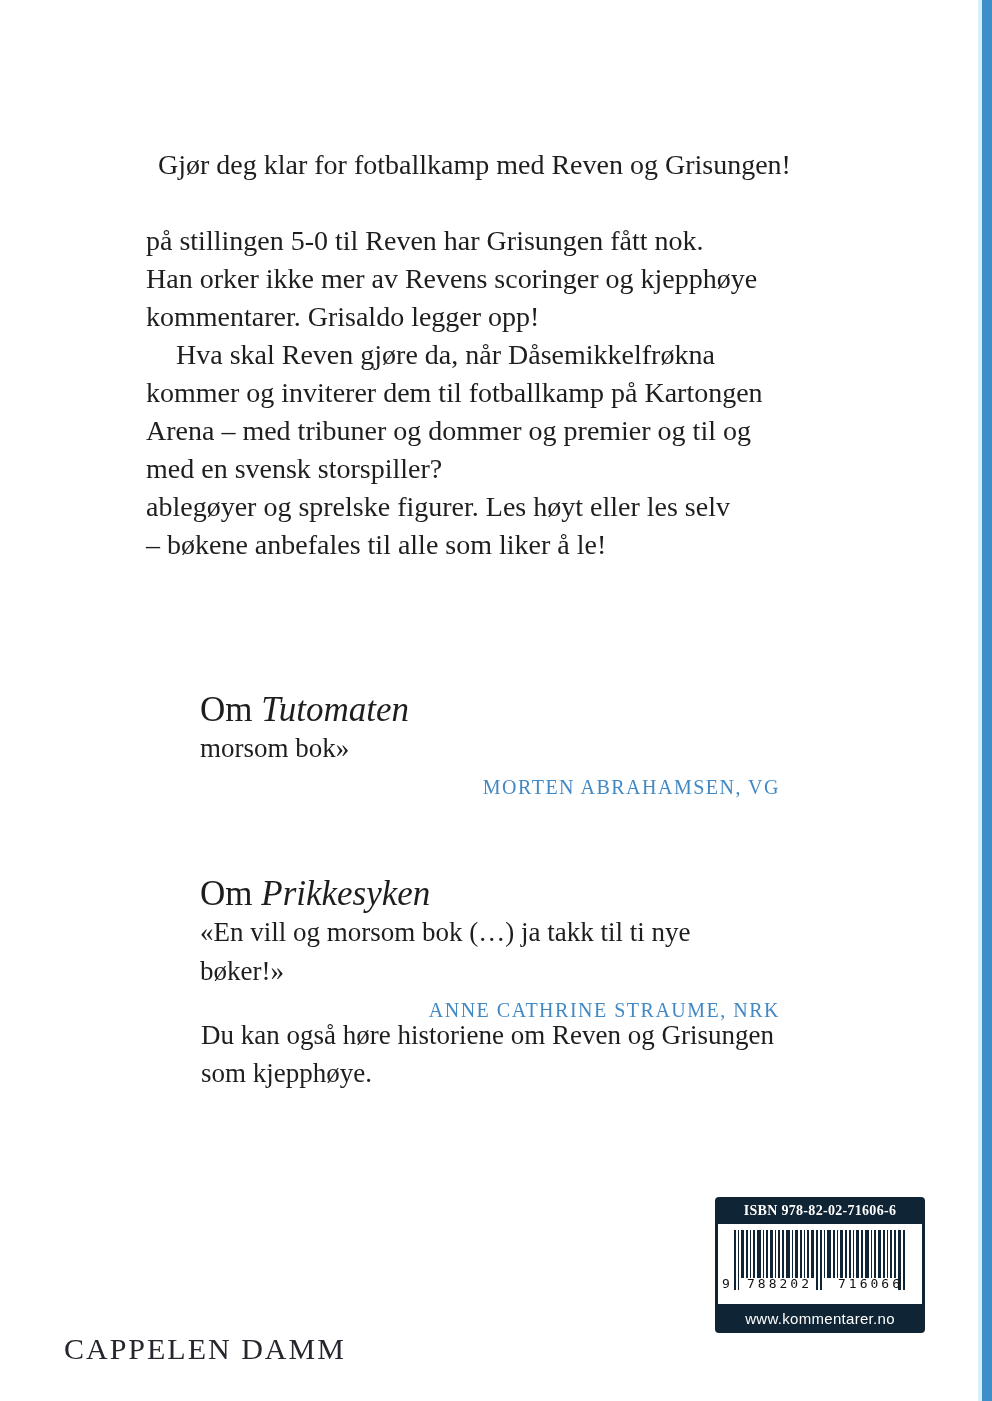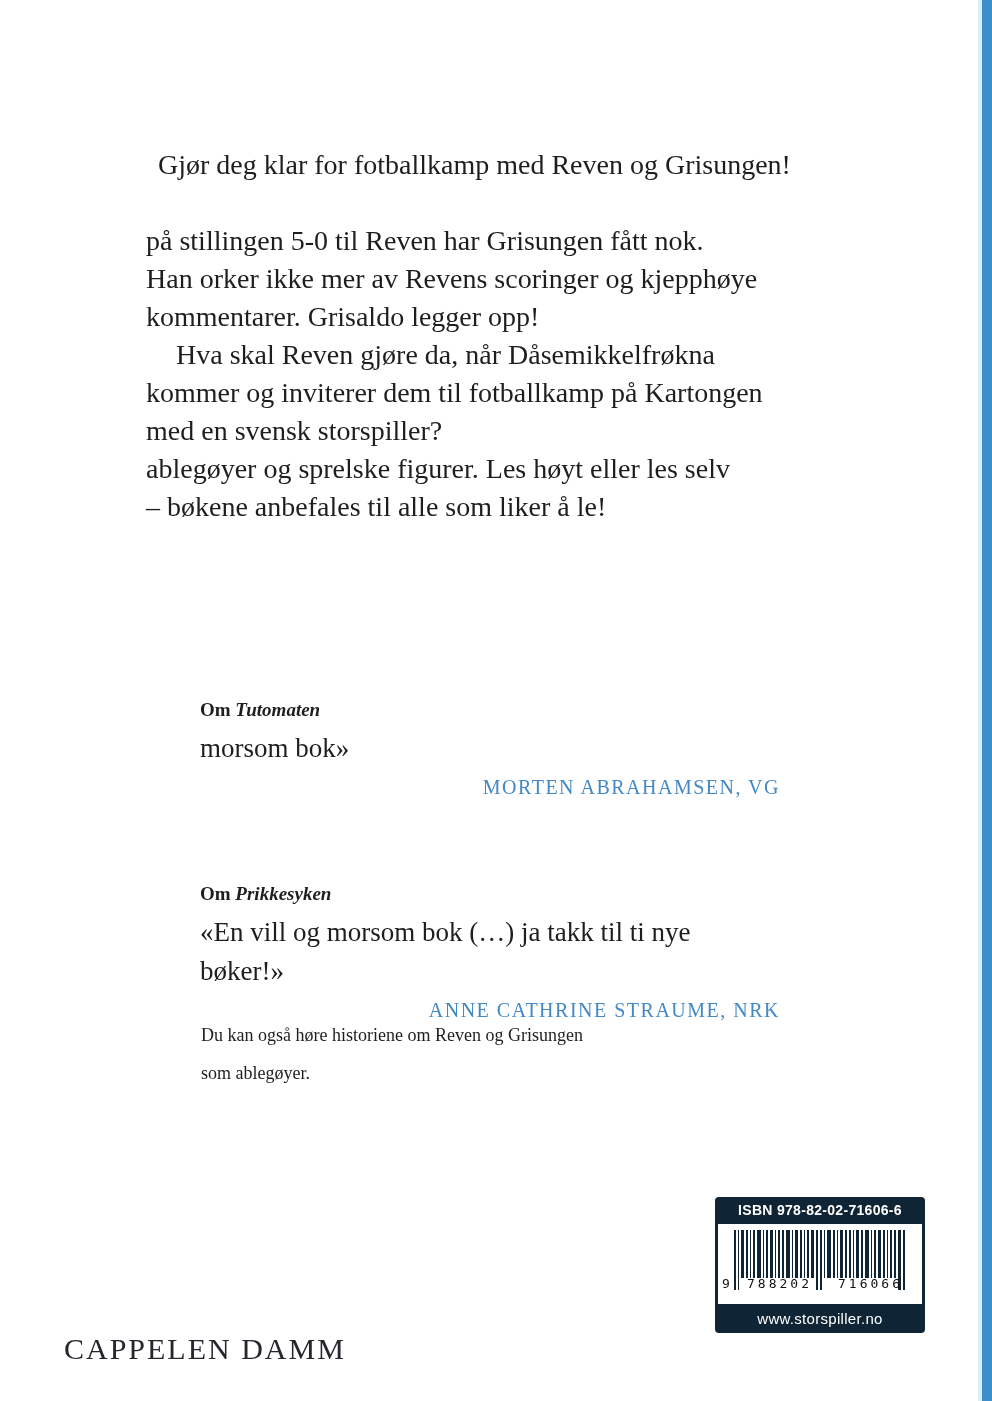--- a/index.html
+++ b/index.html
@@ -21,47 +21,47 @@
   }
   .blurb{
     position:absolute;left:146px;top:222px;width:780px;
     font-size:28px;line-height:38px;
   }
   .blurb .bline.indent{padding-left:30px;}
 
   .review{position:absolute;left:200px;width:580px;}
   .review.r1{top:690px;}
   .review.r2{top:874px;}
-  .rhead{font-size:19px;line-height:39px;font-weight:bold;}
+  .rhead{font-size:35px;line-height:39px;font-weight:normal;}
   .rhead .btitle{font-style:italic;}
   .qline{font-size:27px;line-height:39px;}
   .attr{
     margin-top:6px;text-align:right;
     color:#4288c4;font-size:20px;letter-spacing:1.5px;line-height:26px;
   }
 
   .audio{
     position:absolute;left:201px;top:1016px;width:640px;
-    font-size:18px;line-height:38px;
+    font-size:27px;line-height:38px;
   }
 
   .logo{
     position:absolute;left:64px;top:1300px;
     font-size:30px;letter-spacing:2px;color:#26262e;
     font-family:"Liberation Serif", serif;
     margin-top:32px;
   }
 
   .barcode{
     position:absolute;left:715px;top:1197px;width:210px;
     background:#0f2434;border-radius:4px;overflow:hidden;
   }
   .isbn{
     height:27px;line-height:27px;text-align:center;color:#ffffff;
-    font-family:Liberation Sans, sans-serif;font-size:14px;font-weight:bold;
+    font-family:Liberation Serif, serif;font-size:14px;font-weight:bold;
     letter-spacing:0.3px;
   }
   .panel{
     background:#ffffff;margin:0 3px;height:80px;position:relative;
     padding:6px 0 0 0;box-sizing:border-box;
   }
   .bars{margin-left:16px;height:60px;white-space:nowrap;overflow:hidden;}
   .bar{display:inline-block;vertical-align:top;background:#0f2434;height:48px;margin-right:2px;}
   .bar.tall{height:60px;}
   .digits{
@@ -84,20 +84,21 @@
 <div id="page">
 
   <div class="headline">Gjør deg klar for fotballkamp med Reven og Grisungen!</div>
 
   <div class="blurb">
     <div class="bline">på stillingen 5-0 til Reven har Grisungen fått nok.</div>
     <div class="bline">Han orker ikke mer av Revens scoringer og kjepphøye</div>
     <div class="bline">kommentarer. Grisaldo legger opp!</div>
     <div class="bline indent">Hva skal Reven gjøre da, når Dåsemikkelfrøkna</div>
     <div class="bline">kommer og inviterer dem til fotballkamp på Kartongen</div>
+    <div class="bline">Arena – med tribuner og dommer og premier og til og</div>
     <div class="bline">med en svensk storspiller?</div>
     <div class="bline">ablegøyer og sprelske figurer. Les høyt eller les selv</div>
     <div class="bline">– bøkene anbefales til alle som liker å le!</div>
   </div>
 
   <section class="review r1">
     <div class="rhead">
       <span>Om</span>
       <span class="btitle">Tutomaten</span>
     </div>
@@ -109,34 +110,34 @@
     <div class="rhead">
       <span>Om</span>
       <span class="btitle">Prikkesyken</span>
     </div>
     <div class="qline">«En vill og morsom bok (…) ja takk til ti nye bøker!»</div>
     <div class="attr">ANNE CATHRINE STRAUME, NRK</div>
   </section>
 
   <div class="audio">
     <div>Du kan også høre historiene om Reven og Grisungen</div>
-    <div>som ablegøyer.</div>
+    <div>som kjepphøye.</div>
   </div>
 
   <div class="logo">CAPPELEN DAMM</div>
 
   <div class="barcode">
     <div class="isbn">ISBN 978-82-02-71606-6</div>
     <div class="panel">
       <div class="bars"><span class="bar tall" style="width: 2px;"></span><span class="bar tall" style="width: 1px;"></span><span class="bar" style="width: 3px;"></span><span class="bar" style="width: 2px;"></span><span class="bar" style="width: 1px;"></span><span class="bar" style="width: 2px;"></span><span class="bar" style="width: 4px;"></span><span class="bar" style="width: 1px;"></span><span class="bar" style="width: 2px;"></span><span class="bar" style="width: 3px;"></span><span class="bar" style="width: 1px;"></span><span class="bar" style="width: 2px;"></span><span class="bar" style="width: 2px;"></span><span class="bar" style="width: 4px;"></span><span class="bar" style="width: 1px;"></span><span class="bar" style="width: 3px;"></span><span class="bar" style="width: 2px;"></span><span class="bar" style="width: 1px;"></span><span class="bar" style="width: 2px;"></span><span class="bar" style="width: 3px;"></span><span class="bar tall" style="width: 2px;"></span><span class="bar tall" style="width: 2px;"></span><span class="bar" style="width: 1px;"></span><span class="bar" style="width: 4px;"></span><span class="bar" style="width: 2px;"></span><span class="bar" style="width: 1px;"></span><span class="bar" style="width: 3px;"></span><span class="bar" style="width: 2px;"></span><span class="bar" style="width: 2px;"></span><span class="bar" style="width: 1px;"></span><span class="bar" style="width: 3px;"></span><span class="bar" style="width: 2px;"></span><span class="bar" style="width: 4px;"></span><span class="bar" style="width: 1px;"></span><span class="bar" style="width: 2px;"></span><span class="bar" style="width: 3px;"></span><span class="bar" style="width: 2px;"></span><span class="bar" style="width: 1px;"></span><span class="bar" style="width: 2px;"></span><span class="bar" style="width: 2px;"></span><span class="bar tall" style="width: 3px;"></span><span class="bar tall" style="width: 2px;"></span></div>
       <div class="digits">
         <span class="g0">9</span>
         <span class="g1">788202</span>
         <span class="g2">716066</span>
       </div>
     </div>
-    <div class="www">www.storspiller.no</div>
+    <div class="www">www.kommentarer.no</div>
   </div>
 
   <div class="edge-light"></div>
   <div class="edge-blue"></div>
 
 </div>
 
 </body></html>

